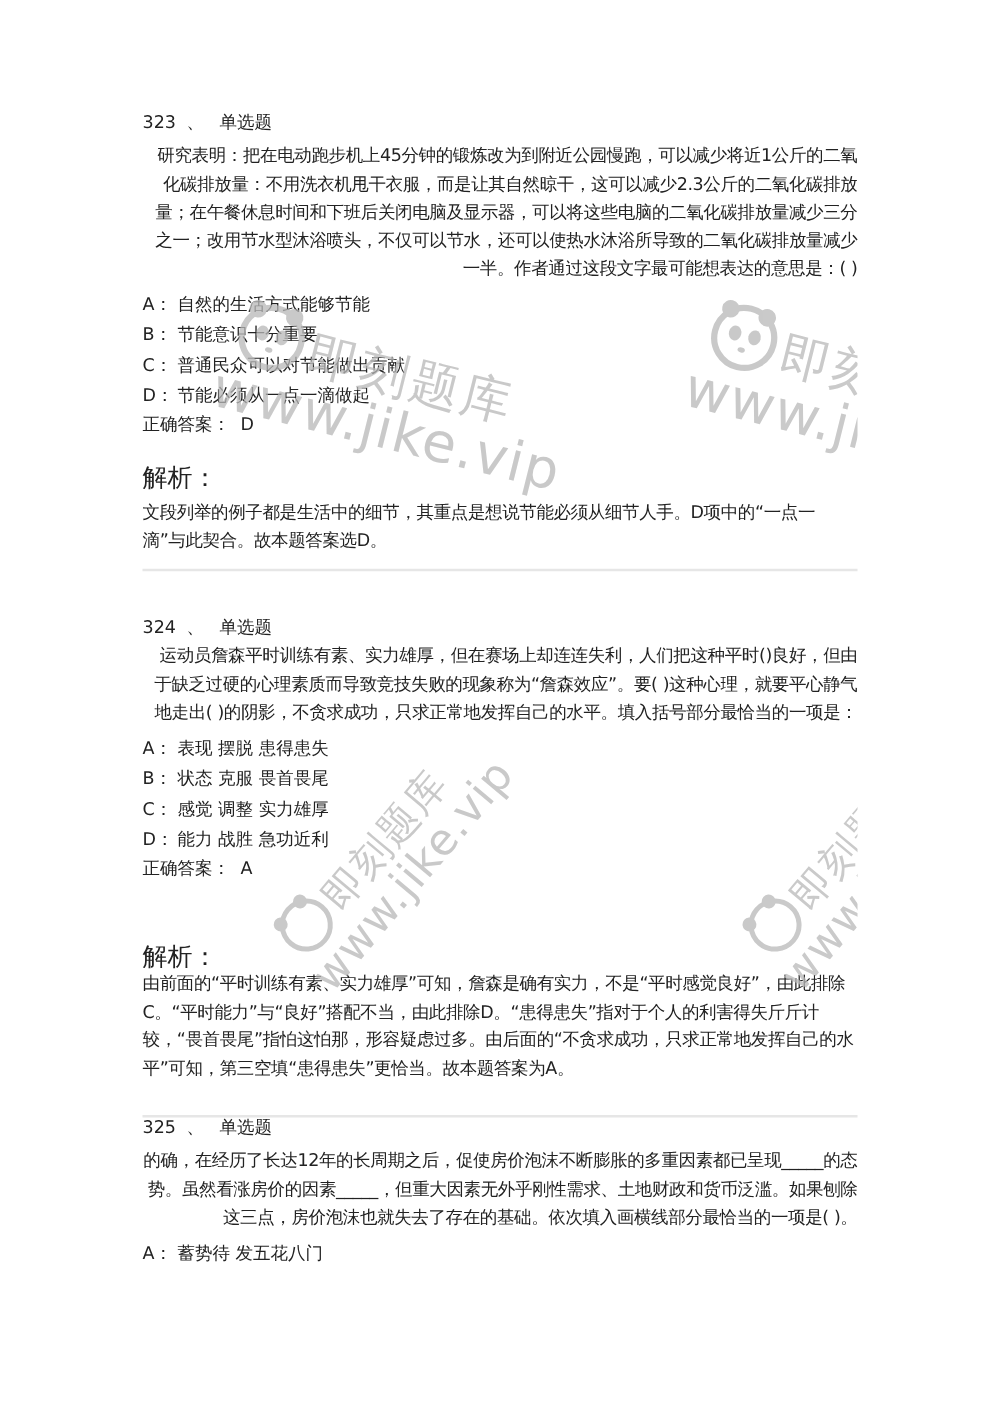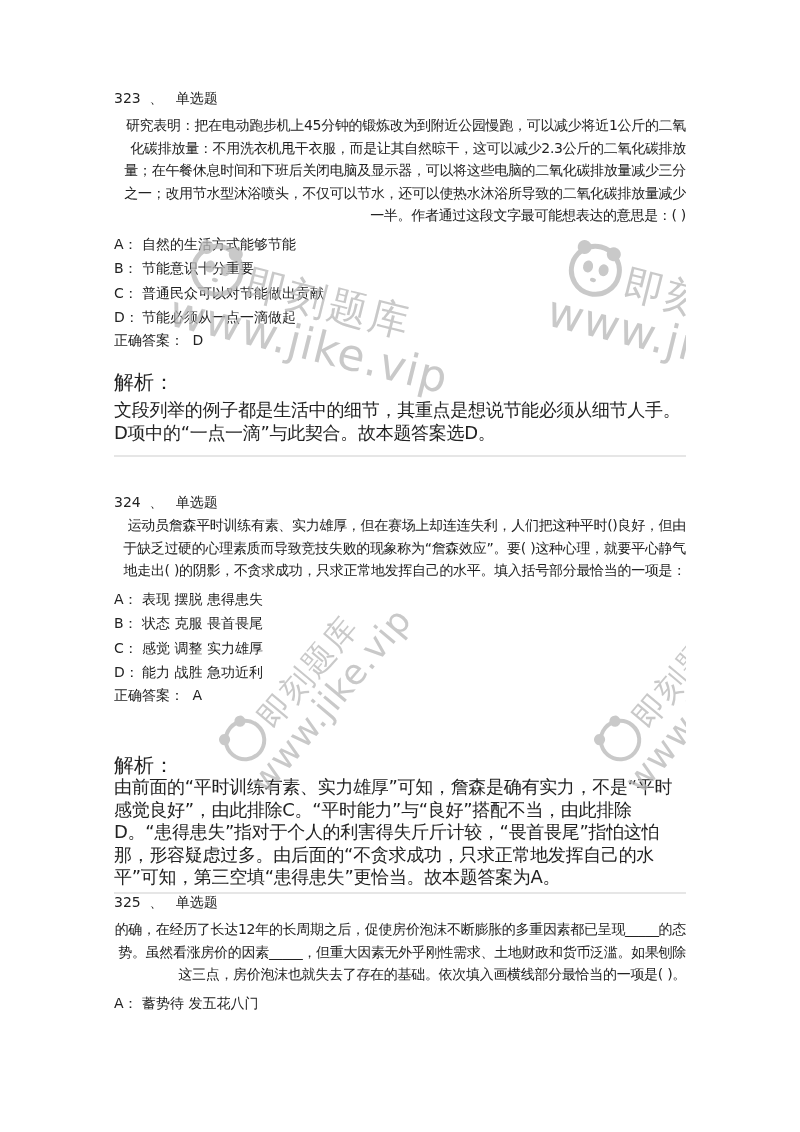--- a/index.html
+++ b/index.html
@@ -6,21 +6,21 @@
   body { width: 800px; height: 1132px; position: relative; overflow: hidden;
          font-family: "DejaVu Sans", "Liberation Sans", sans-serif; color: #222222; }
   .page { position: absolute; left: 114px; top: 0; width: 572px; }
   .q-block { position: absolute; left: 0; width: 572px; }
   .q-head { font-size: 14px; line-height: 20px; height: 20px; white-space: nowrap; }
   .q-stem { font-size: 14px; line-height: 22.5px; margin-top: 6px; letter-spacing: -0.3px; text-align: right; }
   .opt { font-size: 14px; line-height: 20px; height: 20px; margin-top: 4.5px; white-space: nowrap; }
   .opt .k { display: inline-block; width: 28px; }
   .answer { font-size: 14px; line-height: 20px; height: 20px; white-space: nowrap; }
   .ana-label { font-size: 20px; line-height: 20px; height: 20px; }
-  .ana-text { font-size: 18px; line-height: 22.5px; letter-spacing: -0.3px; }
+  .ana-text { font-size: 14px; line-height: 22.5px; letter-spacing: -0.3px; }
   .divider { position: absolute; left: 0; width: 572px; height: 2px; background: #e6e6e6; }
   .wm { position: absolute; pointer-events: none; color: #b8b8b8; opacity: 0.75; transform: rotate(14deg); transform-origin: left top; }
   .wm .panda { position: absolute; left: 0; top: 0; width: 60px; height: 64px; }
   .wm .cn { position: absolute; left: 62px; top: 10px; font-size: 40px; white-space: nowrap; letter-spacing: 2px; }
   .wm .url { position: absolute; left: -6px; top: 56px; font-size: 44px; font-family: "DejaVu Sans", sans-serif; white-space: nowrap; letter-spacing: 1px; }
   .wm-clip { position: absolute; overflow: hidden; pointer-events: none; }
 </style>
 </head>
 <body>
 

